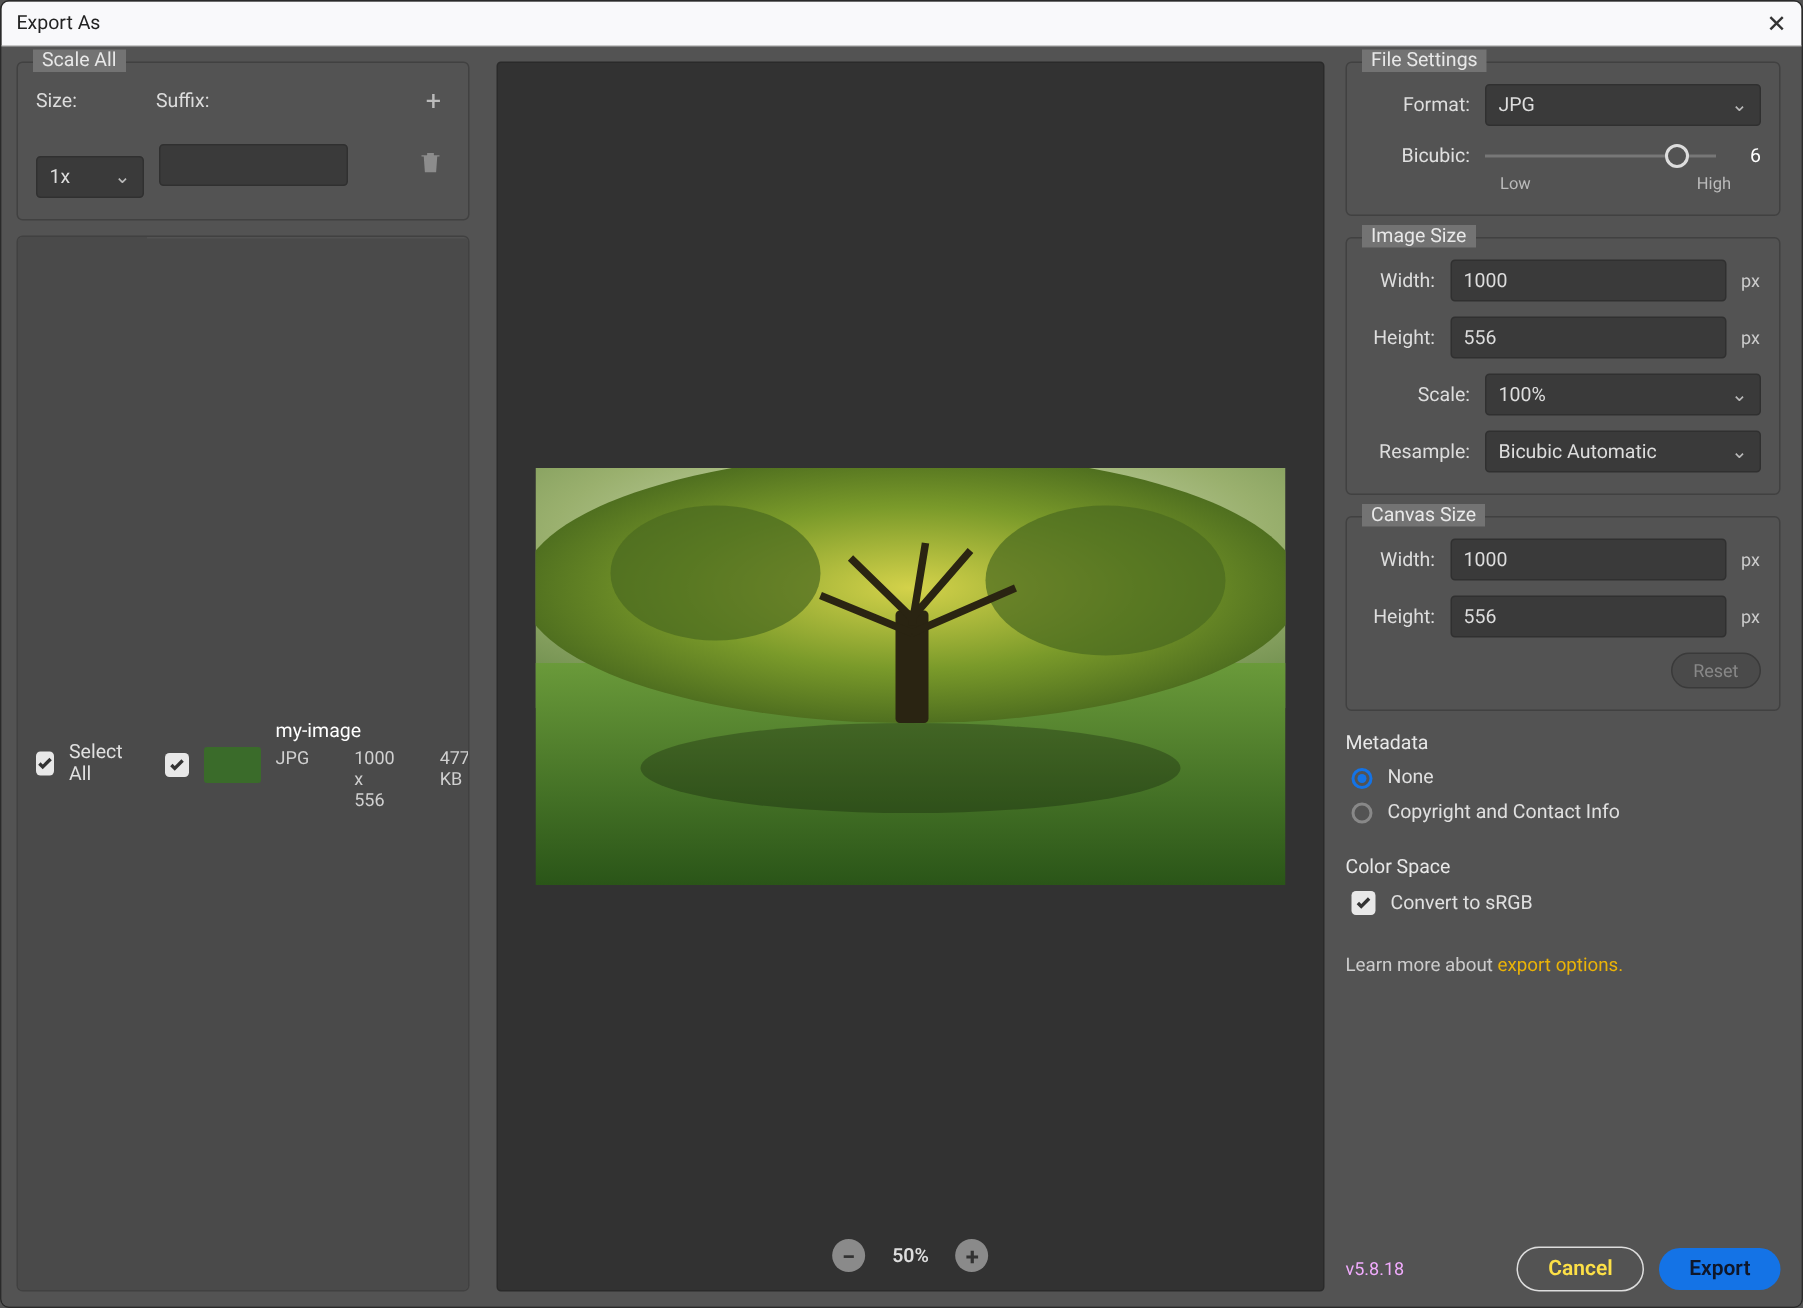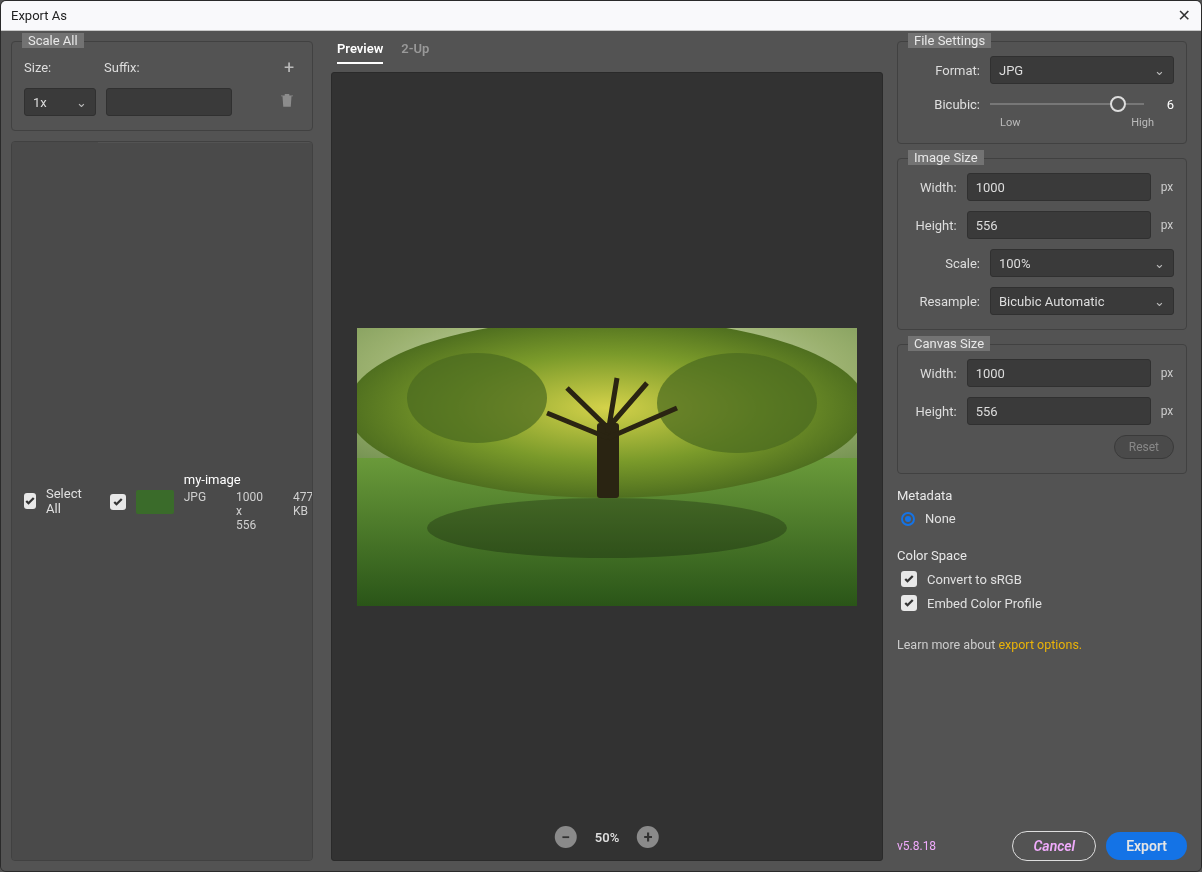--- a/index.html
+++ b/index.html
@@ -17,21 +17,21 @@
 .fieldset .legend { position: absolute; top: -9px; left: 10px; background: #737373; padding: 0 6px; color: #e8e8e8; font-size: 13px; }
 
 .scale-row1 { display: flex; align-items: center; gap: 10px; margin-bottom: 10px; }
 .scale-row1 .lbl { width: 70px; color: #ddd; }
 .scale-row1 .lbl2 { flex: 1; color: #ddd; }
 .scale-row1 .plus { width: 22px; height: 22px; display: flex; align-items: center; justify-content: center; color: #bbb; cursor: pointer; font-size: 18px; }
 .scale-row2 { display: flex; align-items: center; gap: 10px; }
 .select, .input { background: #3a3a3a; border: 1px solid #303030; color: #ddd; height: 28px; border-radius: 3px; padding: 0 8px; font-size: 13px; }
 .select { display: flex; align-items: center; justify-content: space-between; cursor: pointer; }
 .select .chev { color: #bbb; }
-.scale-row2 .select { width: 72px; }
+.scale-row2 .select { width: 72px; margin-top: 16px; }
 .scale-row2 .input { width: 126px; }
 .trash { width: 22px; height: 22px; color: #8c8c8c; cursor: pointer; margin-left: auto; }
 
 .asset-panel { border: 1px solid #414141; border-radius: 4px; flex: 1; overflow: hidden; display: flex; }
 .select-all { background: #4a4a4a; padding: 10px 12px; display: flex; align-items: center; gap: 10px; }
 .checkbox { width: 16px; height: 16px; border-radius: 3px; background: #e8e8e8; display: flex; align-items: center; justify-content: center; cursor: pointer; }
 .checkbox.checked svg { display: block; }
 .checkbox svg { width: 12px; height: 12px; stroke: #333; stroke-width: 3; fill: none; }
 .asset-item { background: #4a4a4a; padding: 8px 12px; display: flex; align-items: center; gap: 10px; margin-top: 1px; }
 .thumb { width: 38px; height: 24px; background: #3a6b2a; border-radius: 2px; }
@@ -68,22 +68,22 @@
 .radio { width: 14px; height: 14px; border: 2px solid #888; border-radius: 50%; cursor: pointer; position: relative; }
 .radio.checked { border-color: #1473e6; }
 .radio.checked::after { content: ''; position: absolute; top: 2px; left: 2px; width: 6px; height: 6px; background: #1473e6; border-radius: 50%; }
 
 .learn { color: #ccc; font-size: 12.5px; margin-top: 4px; }
 .learn a { color: #eab308; text-decoration: none; cursor: pointer; }
 
 .footer { margin-top: auto; display: flex; align-items: center; gap: 10px; padding-top: 14px; }
 .version { color: #f0abfc; font-size: 12px; }
 .btn { padding: 6px 20px; border-radius: 16px; font-size: 14px; cursor: pointer; border: none; font-weight: 600; }
-.btn-cancel { background: transparent; border: 1.5px solid #ddd; color: #f0abfc; font-style: italic; }
-.btn-primary { background: #1473e6; color: #e5e5e5; }
+.btn-cancel { background: transparent; border: 1.5px solid #ddd; color: #fde047; }
+.btn-primary { background: #1473e6; color: #0f172a; }
 </style>
 </head>
 <body>
 
 <div class="window">
   <div class="titlebar">
     <span class="title">Export As</span>
     <span class="close">✕</span>
   </div>
   <div class="body">
@@ -132,24 +132,20 @@
               <span>JPG</span>
               <span>1000 x 556</span>
               <span>477.6 KB</span>
             </div>
           </div>
         </div>
       </div>
     </div>
 
     <div class="center">
-      <div class="tabs">
-        <span class="tab active">Preview</span>
-        <span class="tab">2-Up</span>
-      </div>
       <div class="preview">
         <svg class="preview-img" viewBox="0 0 500 278" preserveAspectRatio="none">
           <defs>
             <radialGradient id="sky" cx="50%" cy="30%" r="80%">
               <stop offset="0%" stop-color="#dce8c8"></stop>
               <stop offset="60%" stop-color="#9ab06e"></stop>
               <stop offset="100%" stop-color="#6a8a4a"></stop>
             </radialGradient>
             <linearGradient id="grass" x1="0" y1="0" x2="0" y2="1">
               <stop offset="0%" stop-color="#6a9a3a"></stop>
@@ -246,40 +242,36 @@
           <button class="btn-reset">Reset</button>
         </div>
       </div>
 
       <div>
         <div class="section-title">Metadata</div>
         <div class="radio-row">
           <span class="radio checked"></span>
           <span>None</span>
         </div>
+        <div class="radio-row">
+          <span class="radio"></span>
+          <span>Copyright and Contact Info</span>
+        </div>
       </div>
 
       <div>
         <div class="section-title">Color Space</div>
         <div class="check-row">
           <span class="checkbox checked">
             <svg viewBox="0 0 16 16">
                 <path d="M3 8l3 3 7-7"></path>
               </svg>
           </span>
           <span>Convert to sRGB</span>
         </div>
-        <div class="check-row">
-          <span class="checkbox checked">
-            <svg viewBox="0 0 16 16">
-                <path d="M3 8l3 3 7-7"></path>
-              </svg>
-          </span>
-          <span>Embed Color Profile</span>
-        </div>
       </div>
 
       <div class="learn">
         <span>Learn more about </span><a>export options.</a>
       </div>
 
       <div class="footer">
         <span class="version">v5.8.18</span>
         <button class="btn btn-cancel" style="margin-left:auto">Cancel</button>
         <button class="btn btn-primary">Export</button>

